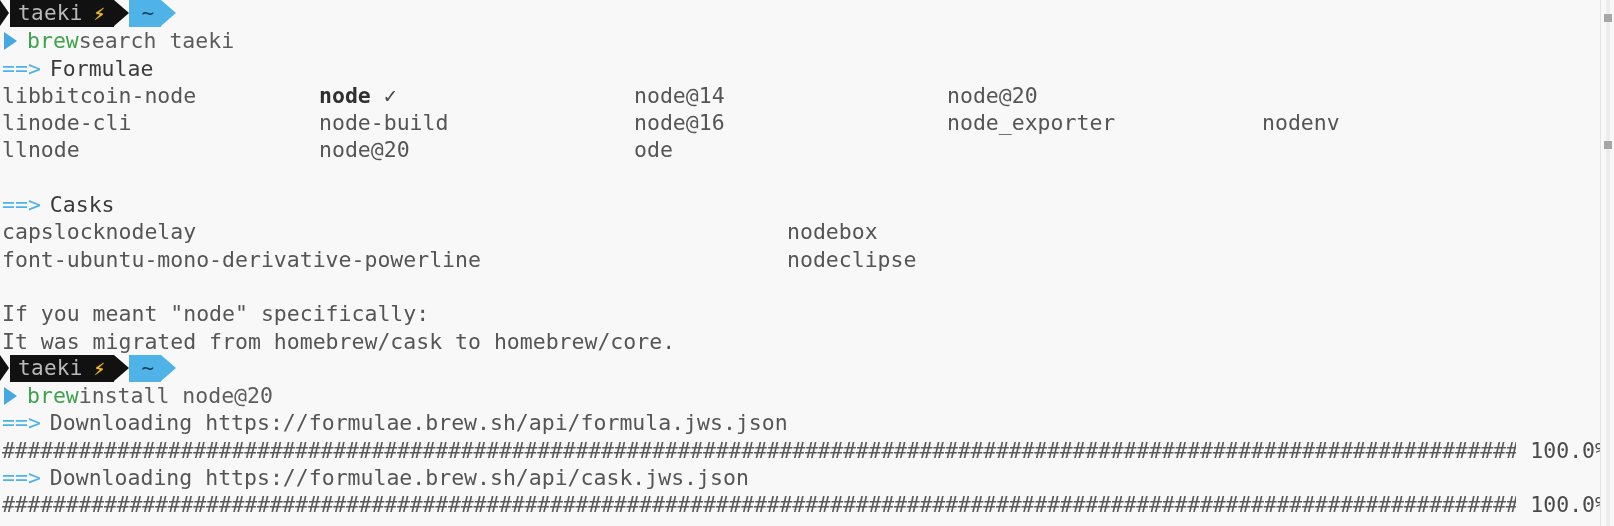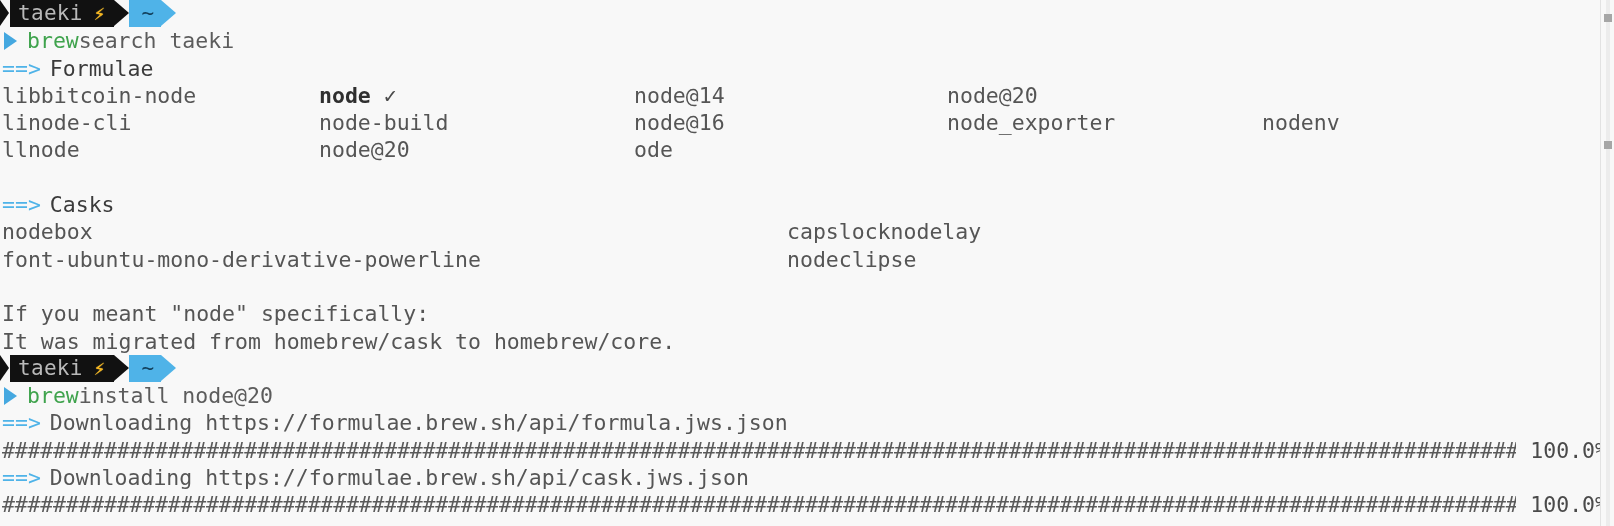--- a/index.html
+++ b/index.html
@@ -239,22 +239,22 @@
     <span class="cell">ode</span>
   </div>
 
   <div class="line blank"></div>
 
   <div class="line">
     <span class="arrowpfx">==&gt;</span><span class="hdr-title">Casks</span>
   </div>
 
   <div class="cols2">
+    <span class="cell">capslocknodelay</span>
     <span class="cell">nodebox</span>
-    <span class="cell">capslocknodelay</span>
   </div>
   <div class="cols2">
     <span class="cell">font-ubuntu-mono-derivative-powerline</span>
     <span class="cell">nodeclipse</span>
   </div>
 
   <div class="line blank"></div>
 
   <div class="line">
     <span class="msg">If you meant "node" specifically:</span>

